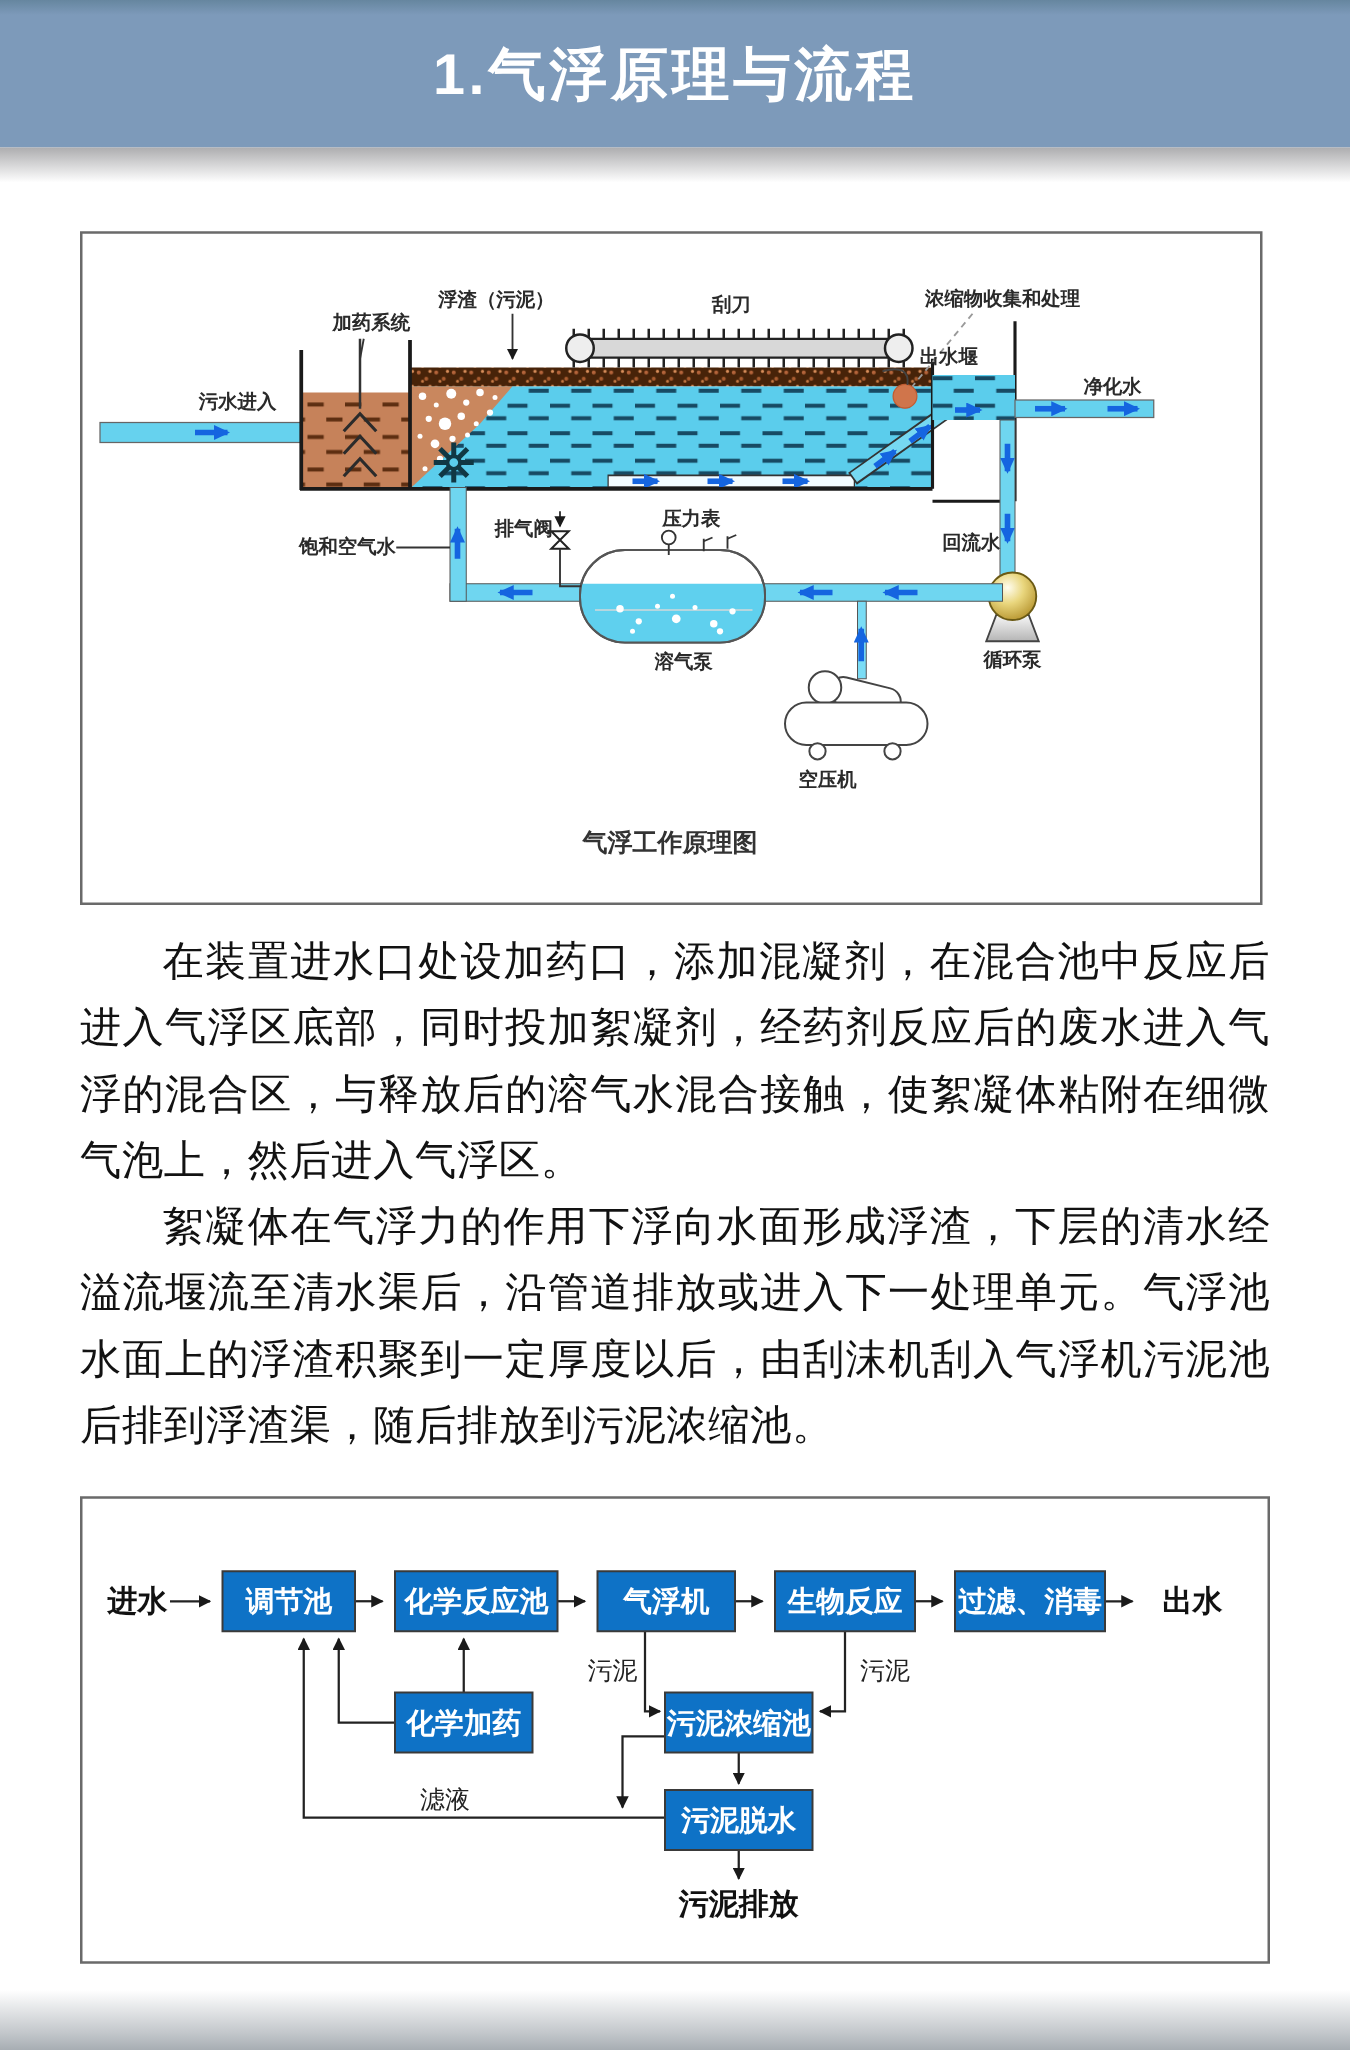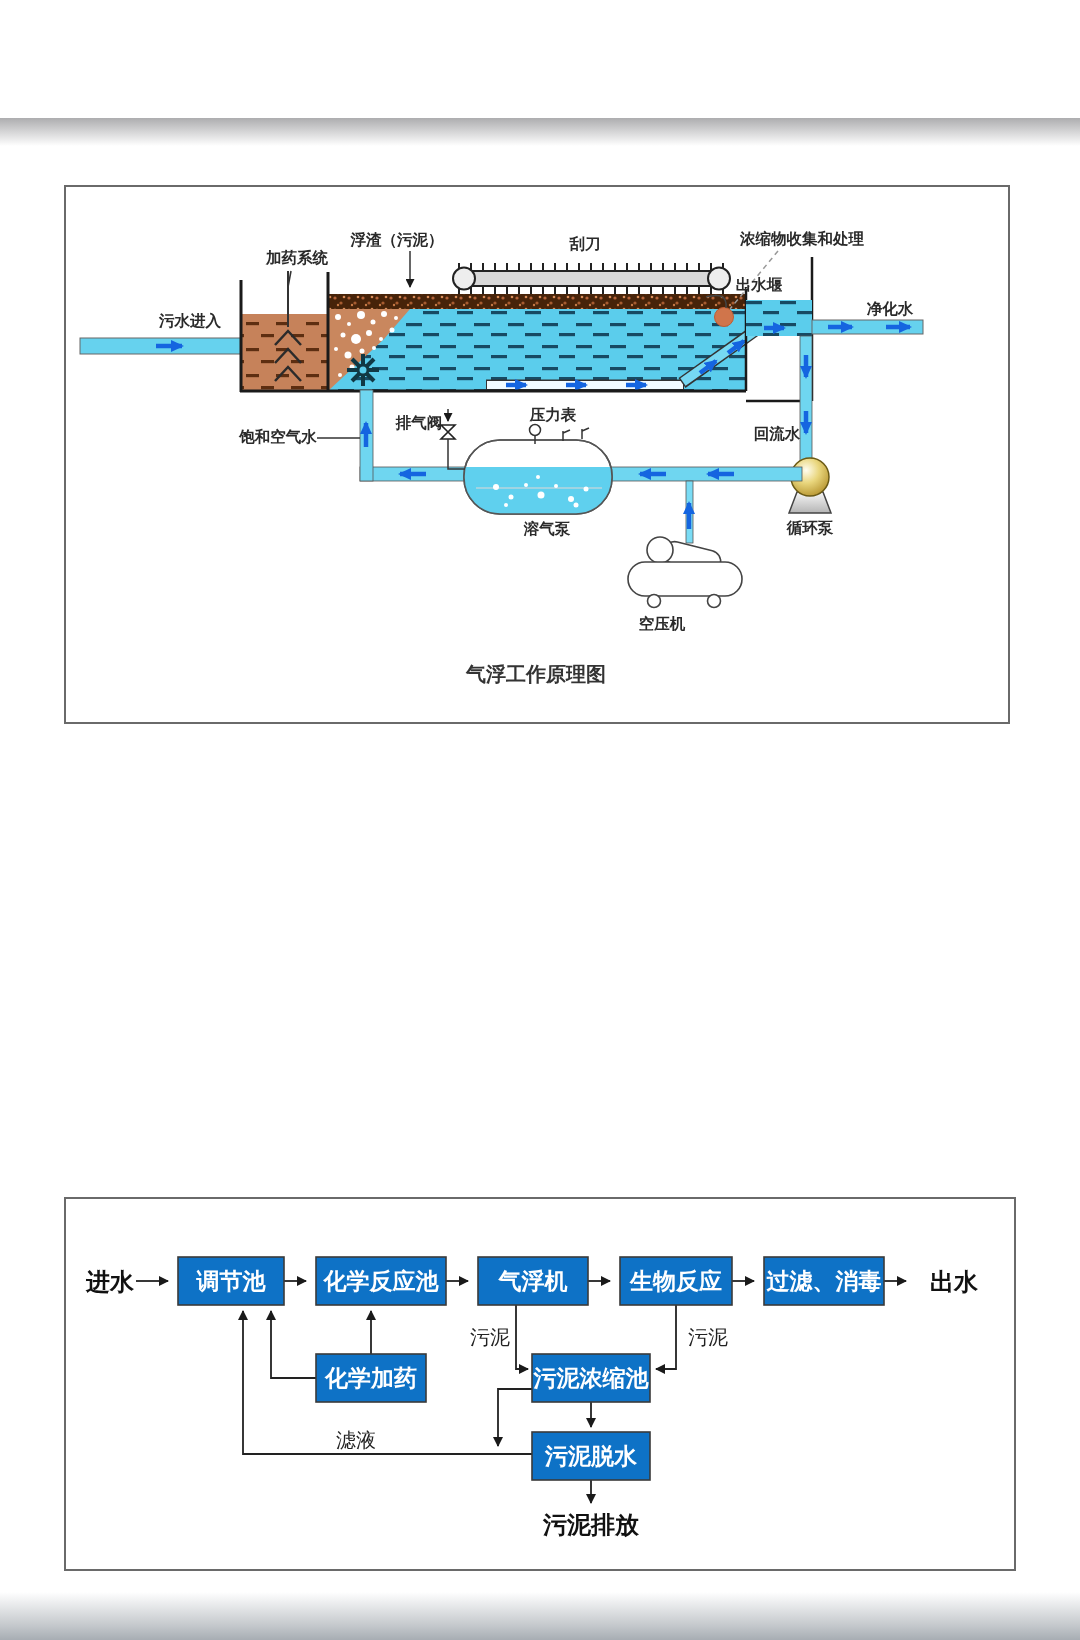--- a/index.html
+++ b/index.html
@@ -28,20 +28,23 @@
   .caption{font-size:20px;font-weight:600;fill:#333;}
   .fc-box-text{font-size:23px;font-weight:600;fill:#ffffff;}
   .fc-label{font-size:24px;font-weight:600;fill:#111;}
   .fc-small{font-size:20px;font-weight:500;fill:#222;}
 </style>
 </head>
 <body>
 
 <div class="screen">
 
+  <div class="banner">
+    <h1>1.气浮原理与流程</h1>
+  </div>
   <div class="banner-fade"></div>
 
   <div id="figure1" class="figbox">
   <svg viewBox="0 0 942 535" preserveAspectRatio="none">
     <defs>
       <pattern id="wdash" width="34" height="22" patternUnits="userSpaceOnUse">
         <rect x="0" y="4" width="16" height="3.2" fill="#174a63"></rect>
         <rect x="17" y="14" width="16" height="3.2" fill="#174a63"></rect>
       </pattern>
       <pattern id="bdash" width="30" height="26" patternUnits="userSpaceOnUse">
@@ -246,20 +249,24 @@
     <text class="dlabel" x="353" y="241" text-anchor="middle">排气阀</text>
     <text class="dlabel" x="487" y="233" text-anchor="middle">压力表</text>
     <text class="dlabel" x="711" y="252" text-anchor="middle">回流水</text>
     <text class="dlabel" x="481" y="347" text-anchor="middle">溶气泵</text>
     <text class="dlabel" x="744" y="346" text-anchor="middle">循环泵</text>
     <text class="dlabel" x="596" y="442" text-anchor="middle">空压机</text>
     <text class="caption" x="470" y="494" text-anchor="middle">气浮工作原理图</text>
   </svg>
   </div>
 
+  <div class="bodytext">
+    <p>在装置进水口处设加药口，添加混凝剂，在混合池中反应后进入气浮区底部，同时投加絮凝剂，经药剂反应后的废水进入气浮的混合区，与释放后的溶气水混合接触，使絮凝体粘附在细微气泡上，然后进入气浮区。</p>
+    <p>絮凝体在气浮力的作用下浮向水面形成浮渣，下层的清水经溢流堰流至清水渠后，沿管道排放或进入下一处理单元。气浮池水面上的浮渣积聚到一定厚度以后，由刮沫机刮入气浮机污泥池后排到浮渣渠，随后排放到污泥浓缩池。</p>
+  </div>
 
   <div id="figure2" class="figbox">
   <svg viewBox="0 0 948 370" preserveAspectRatio="none">
     <defs>
       <marker id="fmark" markerUnits="userSpaceOnUse" markerWidth="11" markerHeight="10" refX="9" refY="5" orient="auto">
         <path d="M0,0 L10,5 L0,10 Z" fill="#1a1a1a"></path>
       </marker>
     </defs>
 
     <g stroke="#222" stroke-width="1.8" fill="none">

